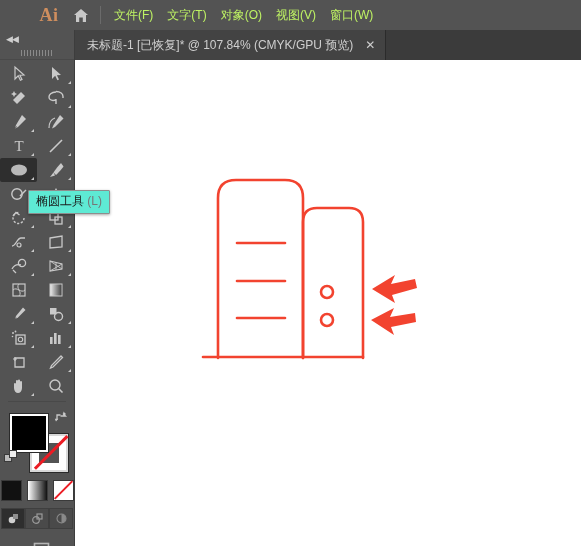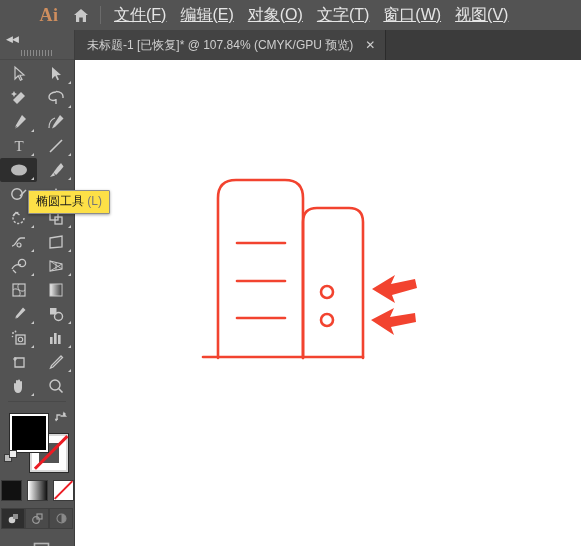--- a/index.html
+++ b/index.html
@@ -20,21 +20,21 @@
     width:34px;height:30px;display:flex;align-items:center;justify-content:center;
     color:#cf8e5e;font-size:18px;font-weight:bold;letter-spacing:.5px;
     font-family:"Liberation Serif","DejaVu Serif",serif;
   }
   .home-btn{
     width:30px;height:30px;display:flex;align-items:center;justify-content:center;
   }
   .menu-sep{width:1px;height:18px;background:#6b6b6b;margin:0 6px 0 4px;}
   .menu-items{display:flex;align-items:center;}
   .menu-item{
-    color:#e5e5e5;font-size:16px;padding:4px 7px;white-space:nowrap;cursor:default;text-decoration:underline;
+    color:#bef264;font-size:12px;padding:4px 7px;white-space:nowrap;cursor:default;
   }
 
   
   .tabbar{
     position:absolute;left:75px;top:30px;width:506px;height:30px;
     background:#3b3b3b;border-bottom:1px solid #14b8a6;
   }
   .tab{
     position:absolute;left:0;top:0;height:30px;
     background:#434343;color:#cfcfcf;font-size:12px;
@@ -76,21 +76,21 @@
   .tool svg{display:block;}
   .tool .corner{
     position:absolute;right:3px;bottom:2px;width:0;height:0;
     border-left:3px solid transparent;border-bottom:3px solid #c9c9c9;
   }
   .tp-div{height:1px;background:#494949;margin:3px 8px;}
 
   
   .tooltip{
     position:absolute;left:28px;top:190px;
-    background:#fde047;border:1px solid #8d8d8d;
+    background:#5eead4;border:1px solid #8d8d8d;
     padding:2px 7px 3px 7px;font-size:12px;color:#1a1a1a;
     white-space:nowrap;z-index:40;border-radius:1px;
     box-shadow:0 1px 3px rgba(0,0,0,.35);
   }
   .tooltip .key{color:#777;}
 
   
   .colorbox{position:relative;width:74px;height:72px;margin-top:4px;}
   .fill-sw{
     position:absolute;left:10px;top:8px;width:34px;height:34px;
@@ -155,25 +155,24 @@
   <div class="menubar">
     <div class="ai-logo">Ai</div>
     <div class="home-btn">
       <svg width="16" height="15" viewBox="0 0 16 15">
         <path d="M8 1 L15 7 L13 7 L13 14 L9.8 14 L9.8 9.5 L6.2 9.5 L6.2 14 L3 14 L3 7 L1 7 Z" fill="#c8c8c8"></path>
       </svg>
     </div>
     <div class="menu-sep"></div>
     <div class="menu-items">
       <div class="menu-item">文件(F)</div>
-      <div class="menu-item">编辑(E)</div>
+      <div class="menu-item">文字(T)</div>
       <div class="menu-item">对象(O)</div>
-      <div class="menu-item">文字(T)</div>
+      <div class="menu-item">视图(V)</div>
       <div class="menu-item">窗口(W)</div>
-      <div class="menu-item">视图(V)</div>
     </div>
   </div>
 
   <div class="tabbar">
     <div class="tab">
       <span class="tab-title">未标题-1 [已恢复]* @ 107.84% (CMYK/GPU 预览)</span>
       <span class="tab-close">✕</span>
     </div>
   </div>
 

